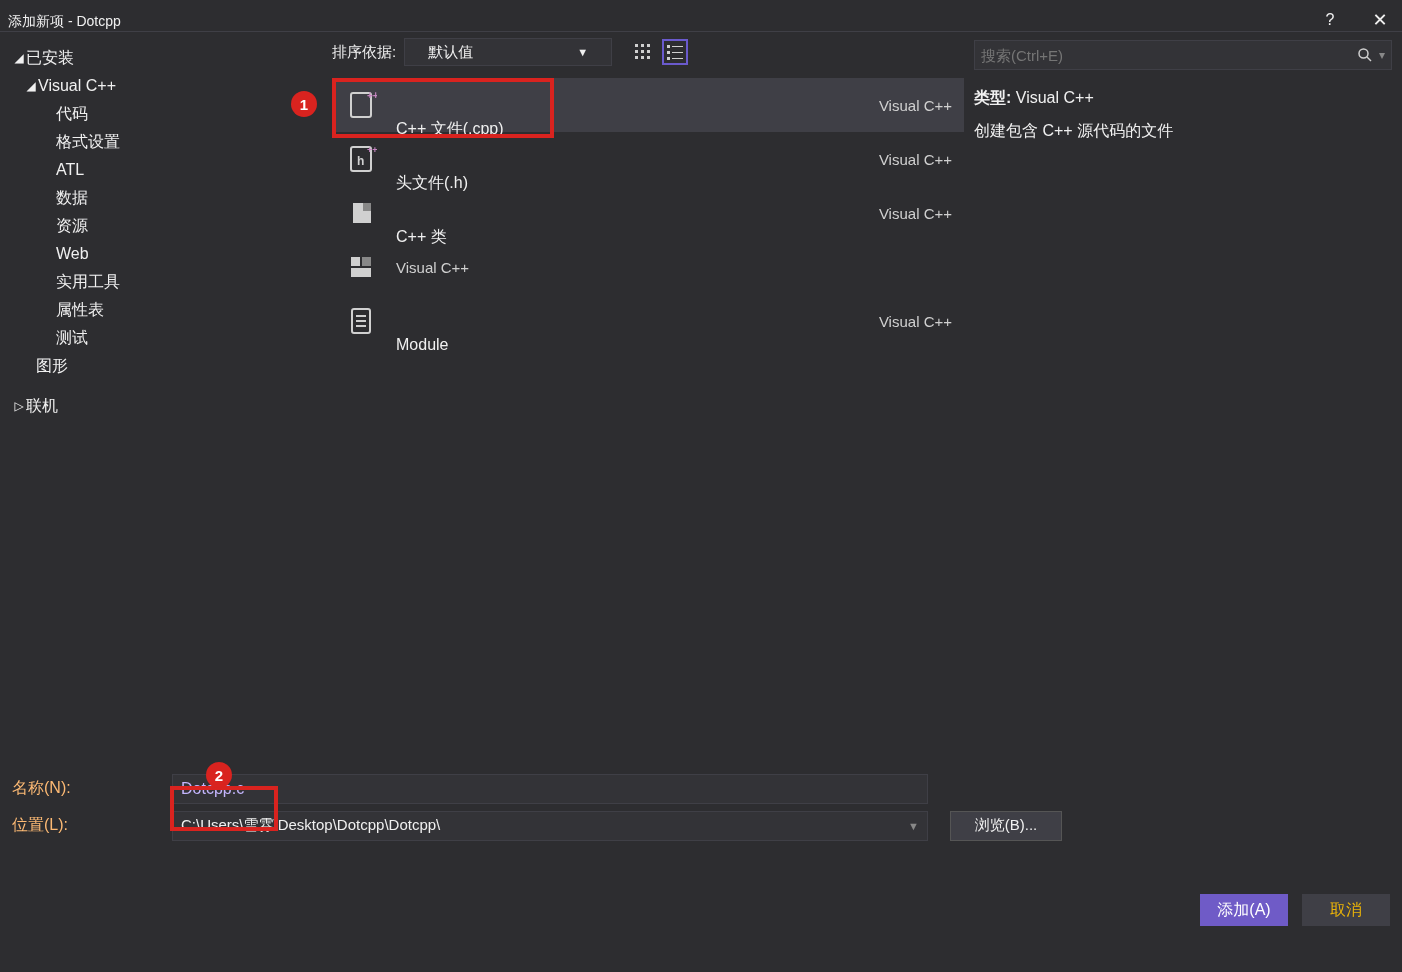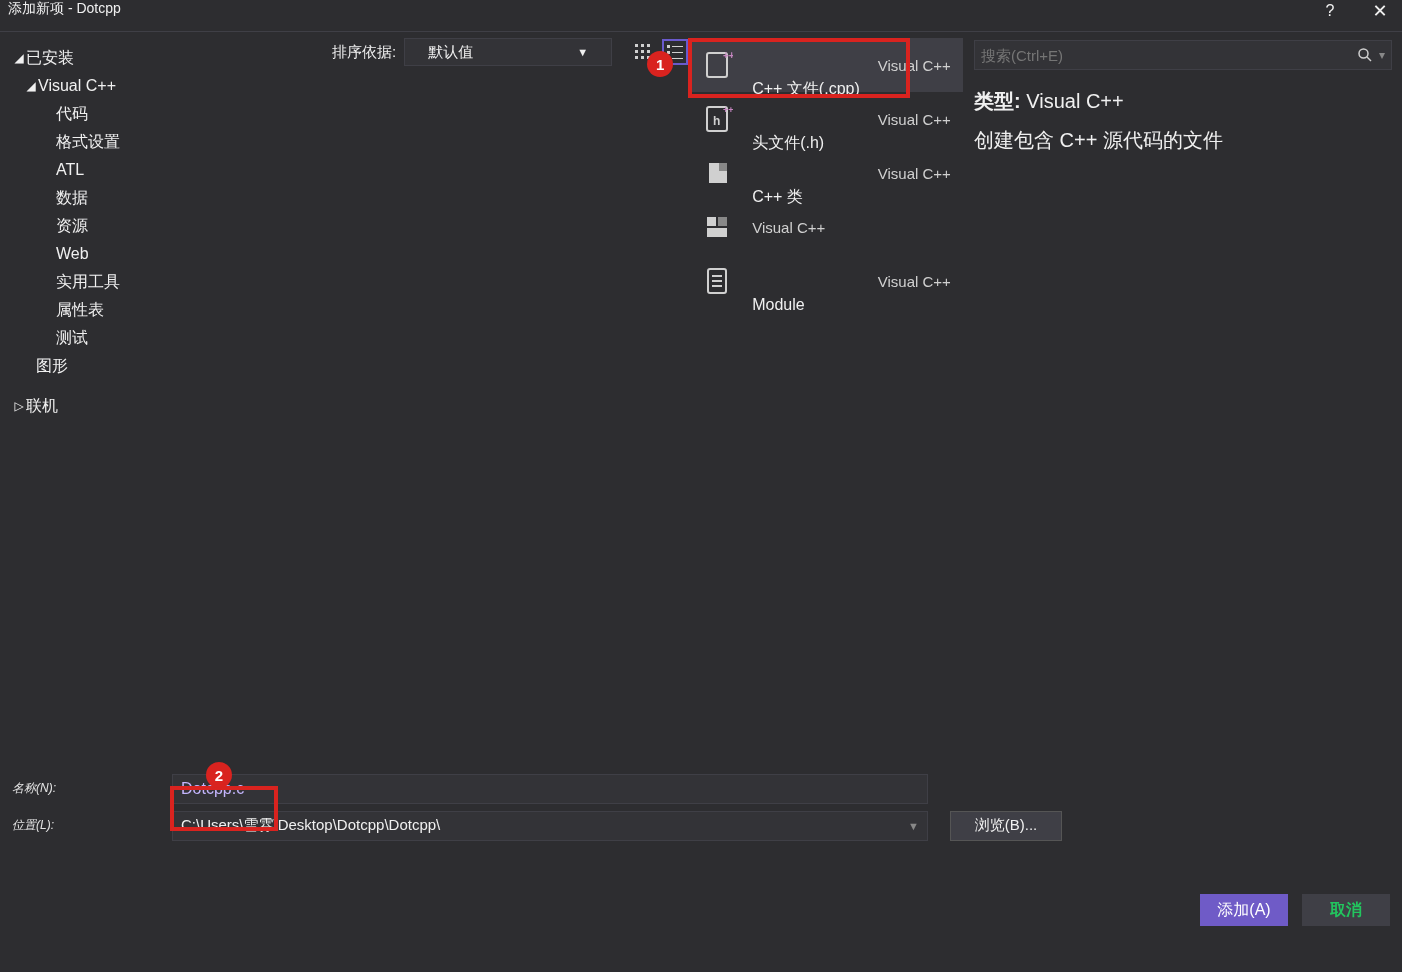--- a/index.html
+++ b/index.html
@@ -1,73 +1,73 @@
 <!DOCTYPE html>
 <html><head>
 <meta charset="utf-8">
 <style>
 * { margin: 0; padding: 0; box-sizing: border-box; font-family: "Segoe UI", "Microsoft YaHei", sans-serif; }
 body { background: #2d2d30; color: #f0f0f0; width: 1402px; height: 972px; overflow: hidden; position: relative; }
 
-.titlebar { height: 32px; display: flex; align-items: flex-start; justify-content: space-between; padding: 0 6px 0 8px; background: #2d2d30; border-bottom: 1px solid #3f3f46; }
+.titlebar { height: 32px; display: flex; align-items: flex-end; justify-content: space-between; padding: 0 6px 0 8px; background: #2d2d30; border-bottom: 1px solid #3f3f46; }
 .titlebar .title { font-size: 14px; color: #f0f0f0; }
 .titlebar .controls { display: flex; align-items: center; gap: 18px; }
 .titlebar .help { font-size: 16px; color: #f0f0f0; width: 32px; text-align: center; }
 .titlebar .close { font-size: 18px; width: 32px; text-align: center; }
 
 .content { display: flex; height: 728px; }
 
 .sidebar { width: 332px; padding: 12px 8px; }
 .tree-node { display: flex; align-items: center; font-size: 16px; height: 28px; cursor: pointer; }
 .tree-node .arrow { width: 14px; display: inline-block; text-align: center; font-size: 12px; }
 .tree-root { padding-left: 4px; }
 .tree-cat { padding-left: 16px; }
 .tree-leaf { padding-left: 48px; }
 .tree-cat2 { padding-left: 28px; }
 .tree-root2 { padding-left: 4px; margin-top: 12px; }
 
-.middle { width: 632px; display: flex; flex-direction: row; }
+.middle { width: 632px; display: flex; flex-direction: column; }
 .sort-bar { display: flex; align-items: center; gap: 8px; height: 40px; padding: 4px 0; }
 .sort-label { font-size: 15px; color: #f0f0f0; }
 .sort-select { background: #333337; color: #f0f0f0; border: 1px solid #3f3f46; height: 28px; width: 208px; display: flex; align-items: center; justify-content: space-between; padding: 0 23px; font-size: 15px; }
 .view-toggles { display: flex; gap: 6px; margin-left: 10px; }
 .view-btn { width: 26px; height: 26px; display: flex; align-items: center; justify-content: center; }
 .view-btn.active { border: 2px solid #6a5acd; }
 
 .template-list { margin-top: 6px; position: relative; }
 .template-row { height: 54px; display: flex; align-items: center; padding: 0 12px; gap: 18px; }
 .template-row.selected { background: #3f3f46; }
 .template-icon { width: 34px; height: 34px; display: flex; align-items: center; justify-content: center; }
 .template-name { flex: 1; font-size: 16px; color: #f0f0f0; margin-top: 48px; }
 .template-lang { font-size: 15px; color: #d0d0d0; }
 
 .right-panel { flex: 1; padding: 8px 10px; }
 .search-wrap { display: flex; align-items: center; background: #333337; border: 1px solid #3f3f46; height: 30px; padding: 0 6px; margin-bottom: 18px; }
 .search-input { flex: 1; background: transparent; border: none; color: #aaa; font-size: 15px; outline: none; }
 .search-btn { background: transparent; border: none; padding: 0 6px; }
 .search-arrow { color: #888; font-size: 12px; }
-.info-line { font-size: 20px; margin-bottom: 12px; color: #f0f0f0; }
+.info-line { font-size: 16px; margin-bottom: 12px; color: #f0f0f0; }
 .info-line .bold { font-weight: 600; }
 
 .red-marker { position: absolute; background: #d9231f; color: #fff; border-radius: 50%; width: 26px; height: 26px; display: flex; align-items: center; justify-content: center; font-size: 15px; font-weight: 600; z-index: 20; }
 .red-rect { position: absolute; border: 4px solid #d9231f; z-index: 15; pointer-events: none; }
 
 .fields { padding: 10px 12px; }
 .field-row { display: flex; align-items: center; height: 37px; margin-bottom: 0; position: relative; }
-.field-label { width: 160px; font-size: 12px; color: #e5e5e5; font-style: italic; }
+.field-label { width: 160px; font-size: 16px; color: #fdba74; }
 .field-input { background: #333337; border: 1px solid #3f3f46; color: #c4b5fd; height: 30px; padding: 0 8px; font-size: 16px; outline: none; }
 .name-input { width: 756px; }
 .loc-wrap { display: flex; align-items: center; gap: 22px; }
 .loc-select { width: 756px; height: 30px; background: #333337; border: 1px solid #3f3f46; display: flex; align-items: center; justify-content: space-between; padding: 0 8px; font-size: 15px; color: #f0f0f0; }
 .browse-btn { background: #3f3f46; border: 1px solid #555; color: #f0f0f0; height: 30px; width: 112px; font-size: 15px; }
 
 .footer { display: flex; justify-content: flex-end; gap: 14px; padding: 40px 12px 10px 12px; }
 .footer-btn { height: 32px; width: 88px; font-size: 16px; border: none; }
 .btn-add { background: #6f5bc7; color: #fff; }
-.btn-cancel { background: #3f3f46; color: #22c55e; font-weight: bold; }
+.btn-cancel { background: #3f3f46; color: #eab308; }
 
 svg { display: block; }
 </style>
 </head>
 <body>
 
 <div class="titlebar">
   <span class="title">添加新项 - Dotcpp</span>
   <div class="controls">
     <span class="help">?</span>

